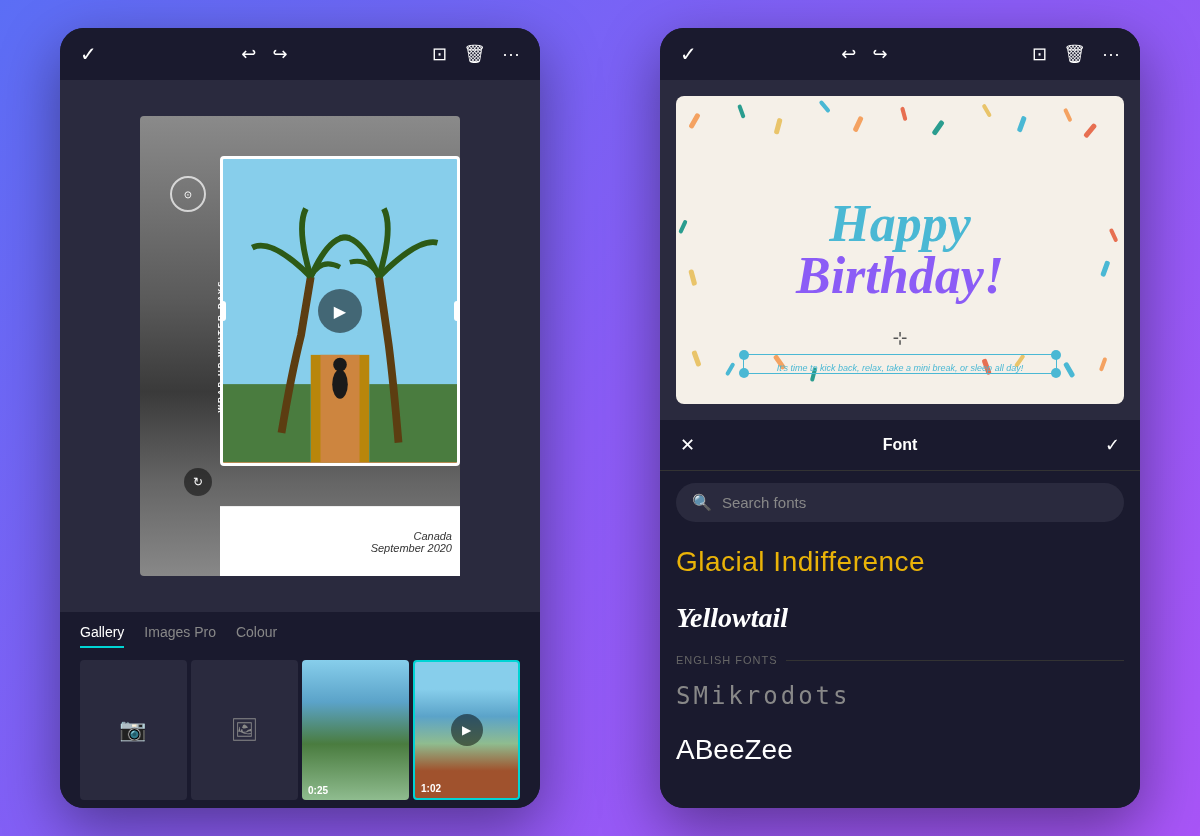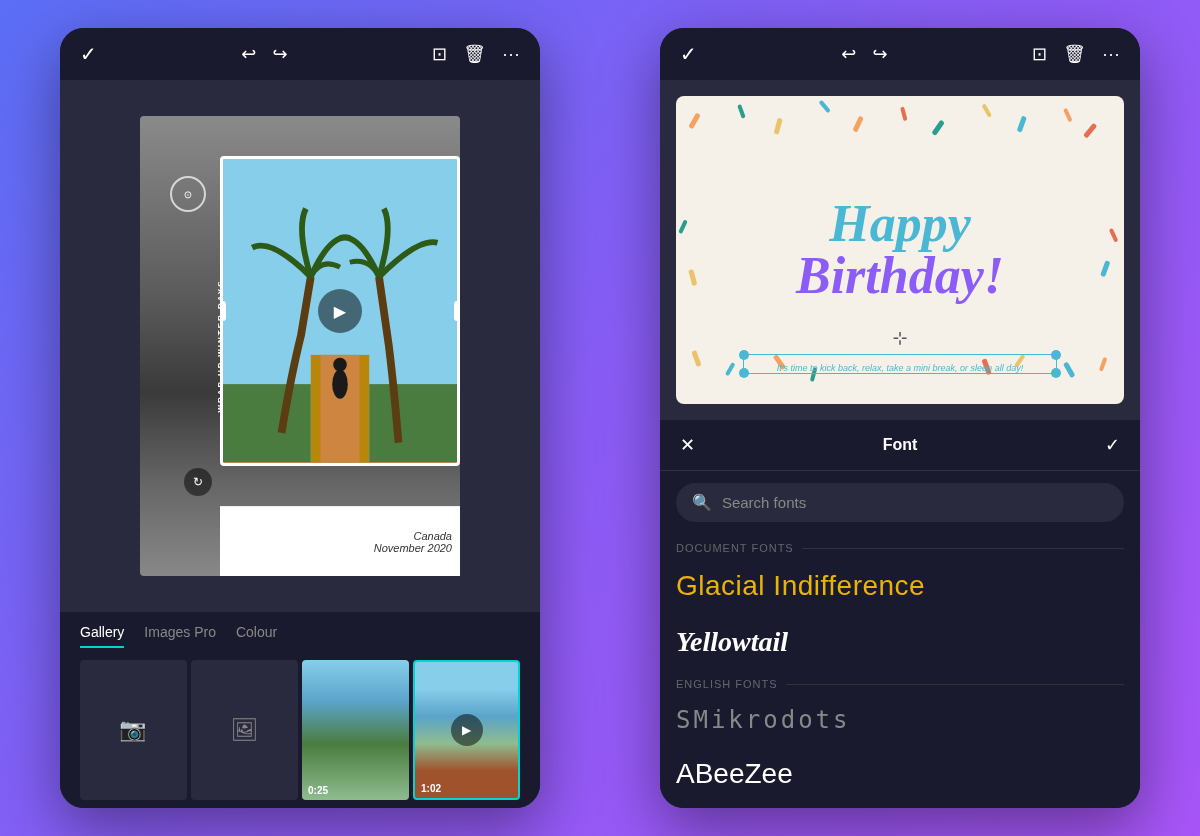--- a/index.html
+++ b/index.html
@@ -555,21 +555,21 @@
 
             <div class="play-button">▶</div>
           </div>
 
           <div class="left-handle"></div>
           <div class="right-handle"></div>
         </div>
 
         <div class="bottom-text-area">
           <span class="country">Canada</span>
-          <span class="date">November 2020</span>
+          <span class="date">September 2020</span>
         </div>
 
         <div class="rotate-handle" style="bottom: 80px; right: 248px;">↻</div>
       </div>
     </div>
 
     <div class="bottom-tabs">
       <div class="tab-list">
         <span class="tab-item active">Gallery</span>
         <span class="tab-item">Images Pro</span>
@@ -677,21 +677,20 @@
         <span class="toolbar-icon">✕</span>
         <span class="font-title">Font</span>
         <span class="toolbar-icon">✓</span>
       </div>
 
       <div class="search-bar">
         <span class="search-icon">🔍</span>
         <span class="search-input-text">Search fonts</span>
       </div>
 
-      <div class="section-label">DOCUMENT FONTS</div>
 
       <div class="font-item">
         <span class="font-glacial">Glacial Indifference</span>
       </div>
 
       <div class="font-item">
         <span class="font-yellowtail">Yellowtail</span>
       </div>
 
       <div class="section-label">ENGLISH FONTS</div>

